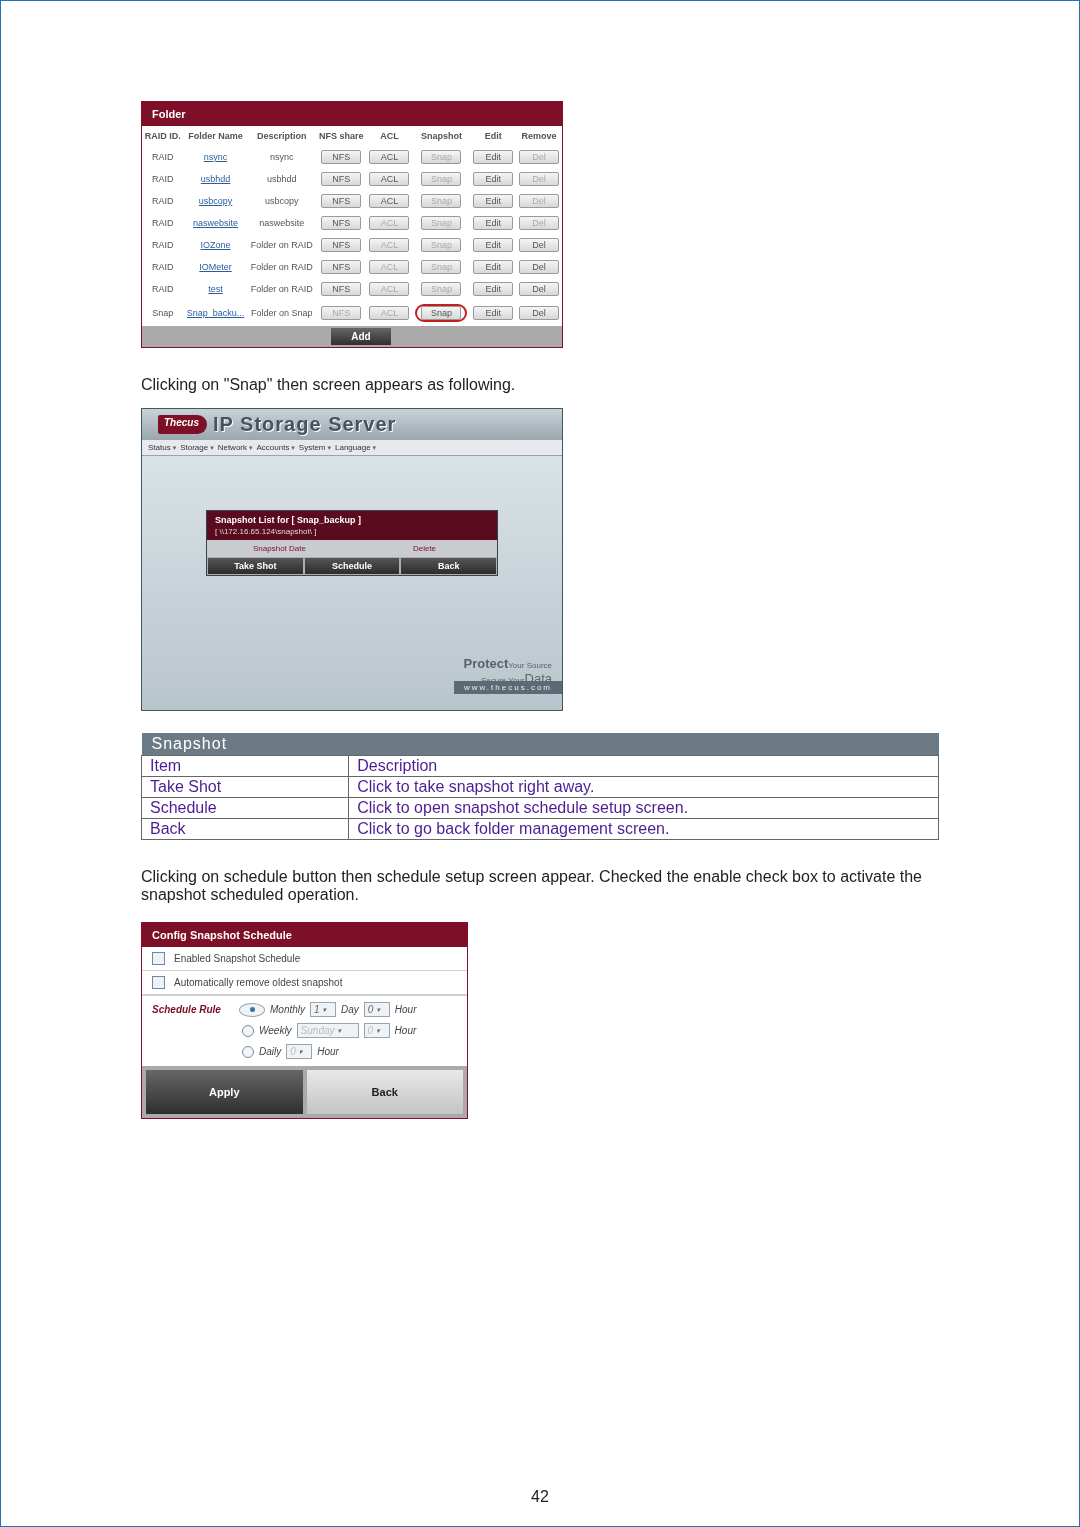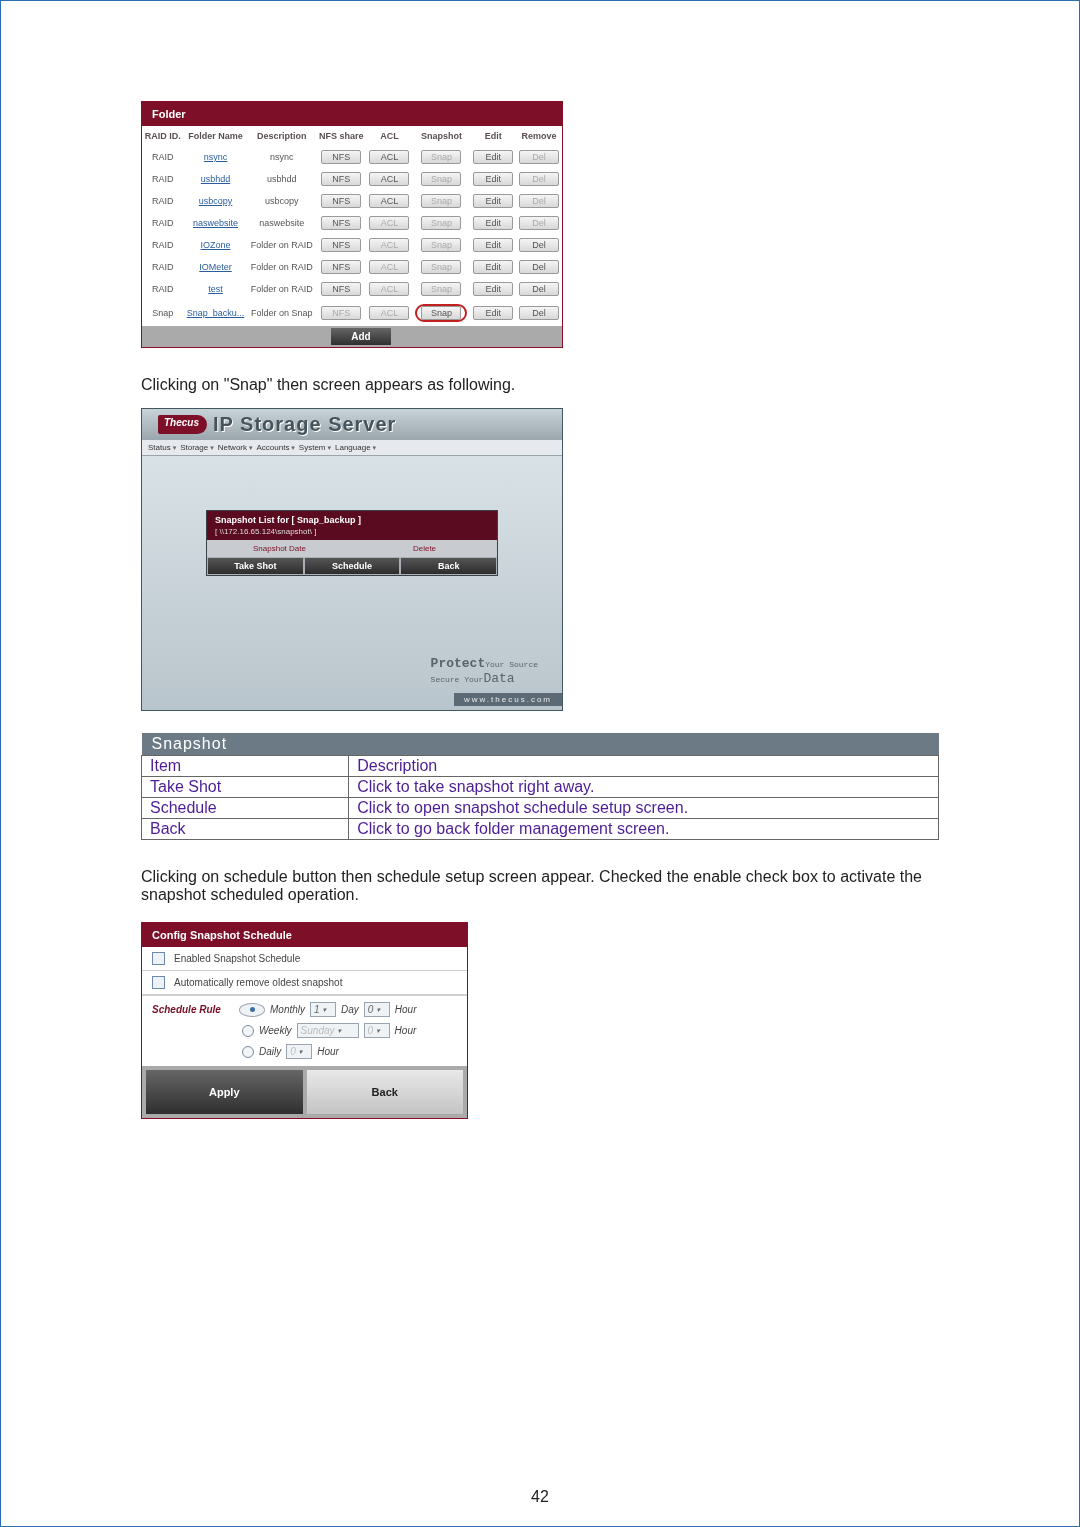--- a/index.html
+++ b/index.html
@@ -173,33 +173,34 @@
     text-align: center;
     background: linear-gradient(#555, #2d2d2d);
     color: #fff;
     margin: 1px;
     padding: 3px 0;
     font-size: 9px;
     font-weight: bold;
   }
   .ip-footer {
     position: absolute;
-    right: 24px;
+    right: 10px;
     bottom: 14px;
-    font-family: Liberation Mono, monospace;
+    text-align: right;
+    font-family: Liberation Sans, sans-serif;
     color: #5a636b;
     font-size: 10px;
   }
   .ip-footer .protect {
     font-size: 13px;
   }
   .ip-url {
     position: absolute;
     right: 0;
-    bottom: 4px;
+    bottom: 16px;
     background: #5b6a74;
     color: #e8edf1;
     font-size: 8px;
     padding: 2px 10px;
     letter-spacing: 2px;
   }
 
   
   .desc-table {
     width: 100%;

